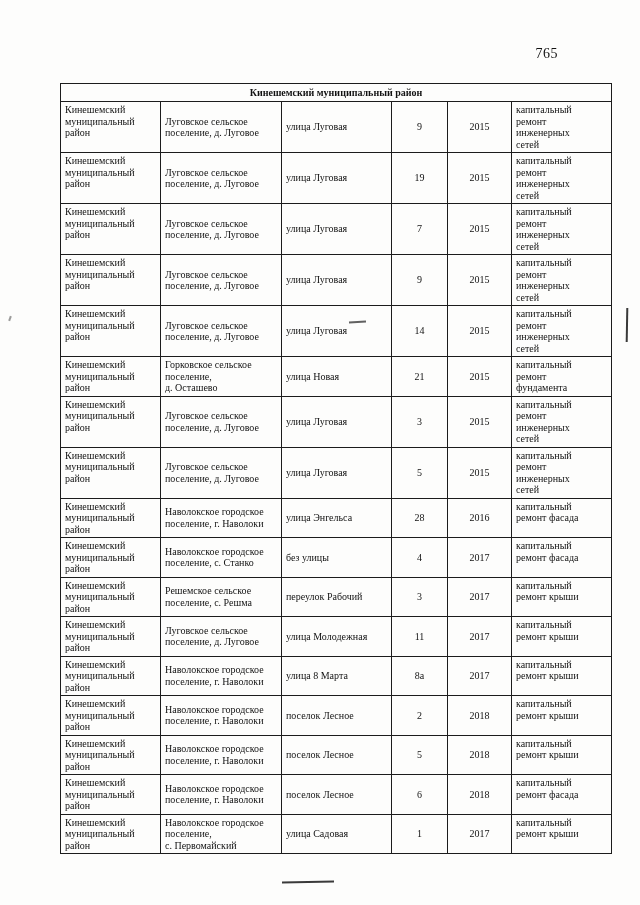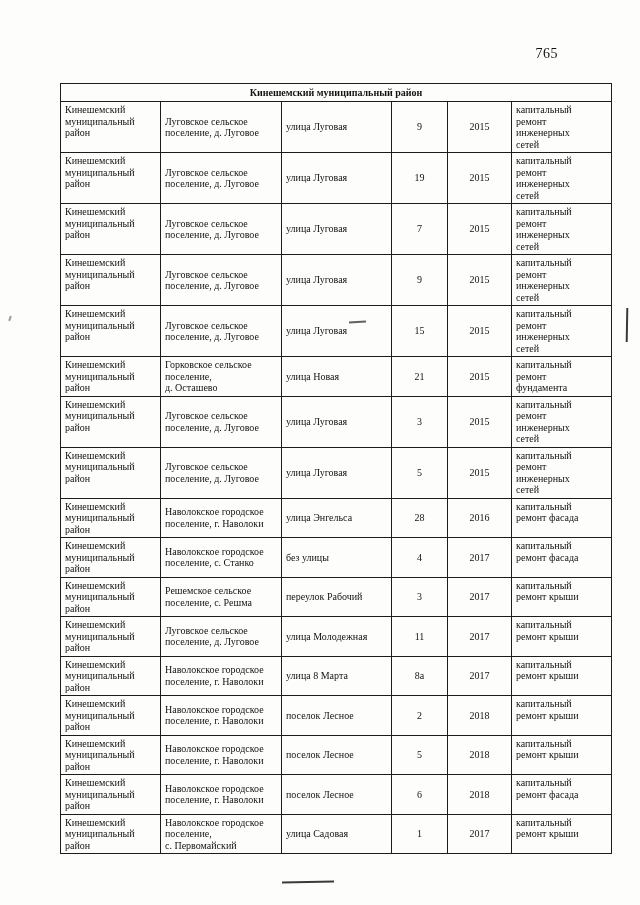--- a/index.html
+++ b/index.html
@@ -131,21 +131,21 @@
 инженерных
 сетей</td>
         </tr>
         <tr>
           <td class="c1">Кинешемский
 муниципальный
 район</td>
           <td class="c2">Луговское сельское
 поселение, д. Луговое</td>
           <td class="c3">улица Луговая</td>
-          <td class="c4">15</td>
+          <td class="c4">14</td>
           <td class="c5">2015</td>
           <td class="c6">капитальный
 ремонт
 инженерных
 сетей</td>
         </tr>
         <tr>
           <td class="c1">Кинешемский
 муниципальный
 район</td>

